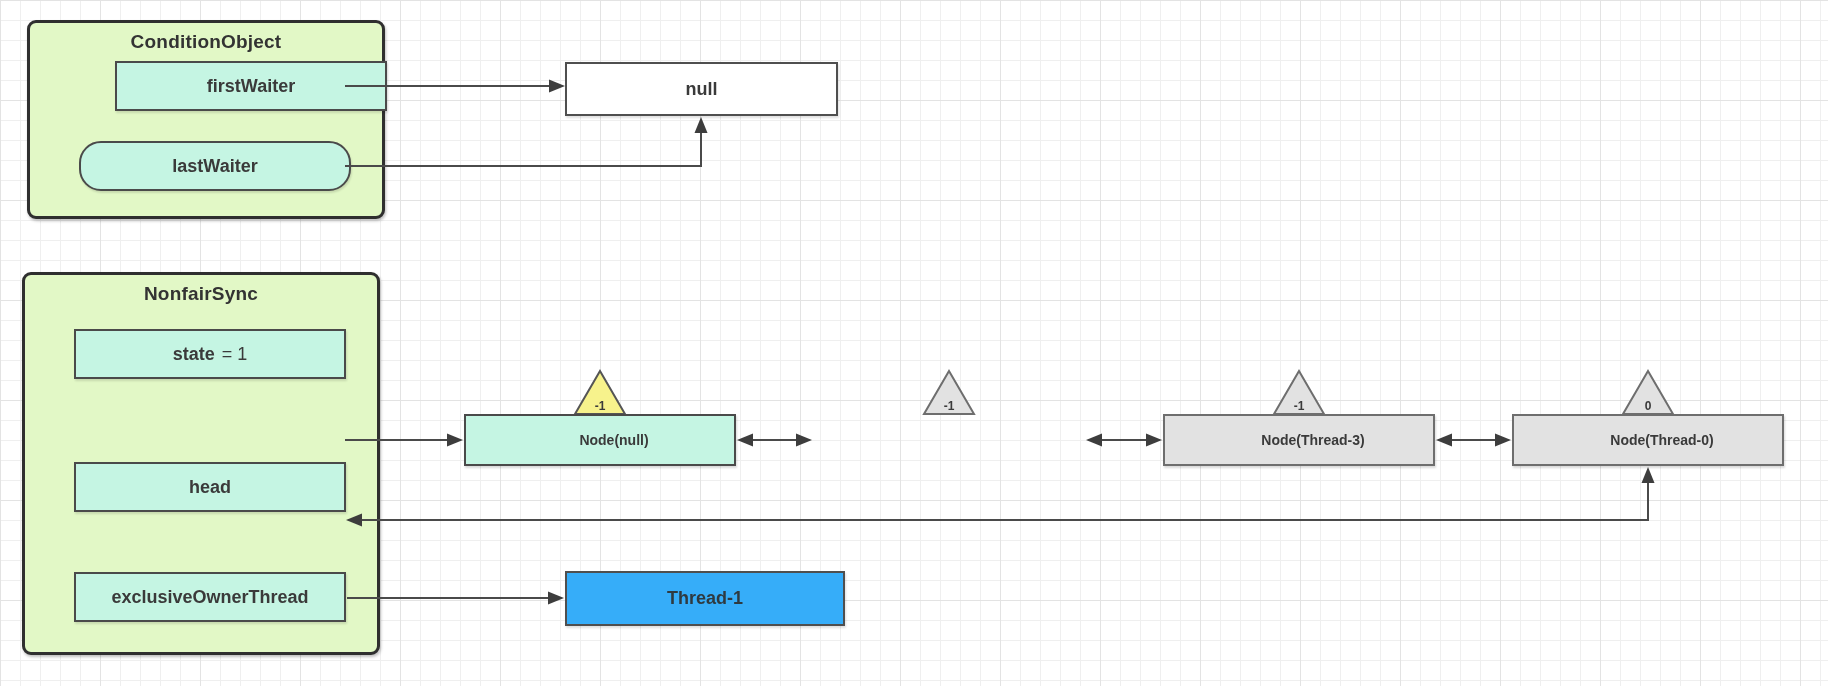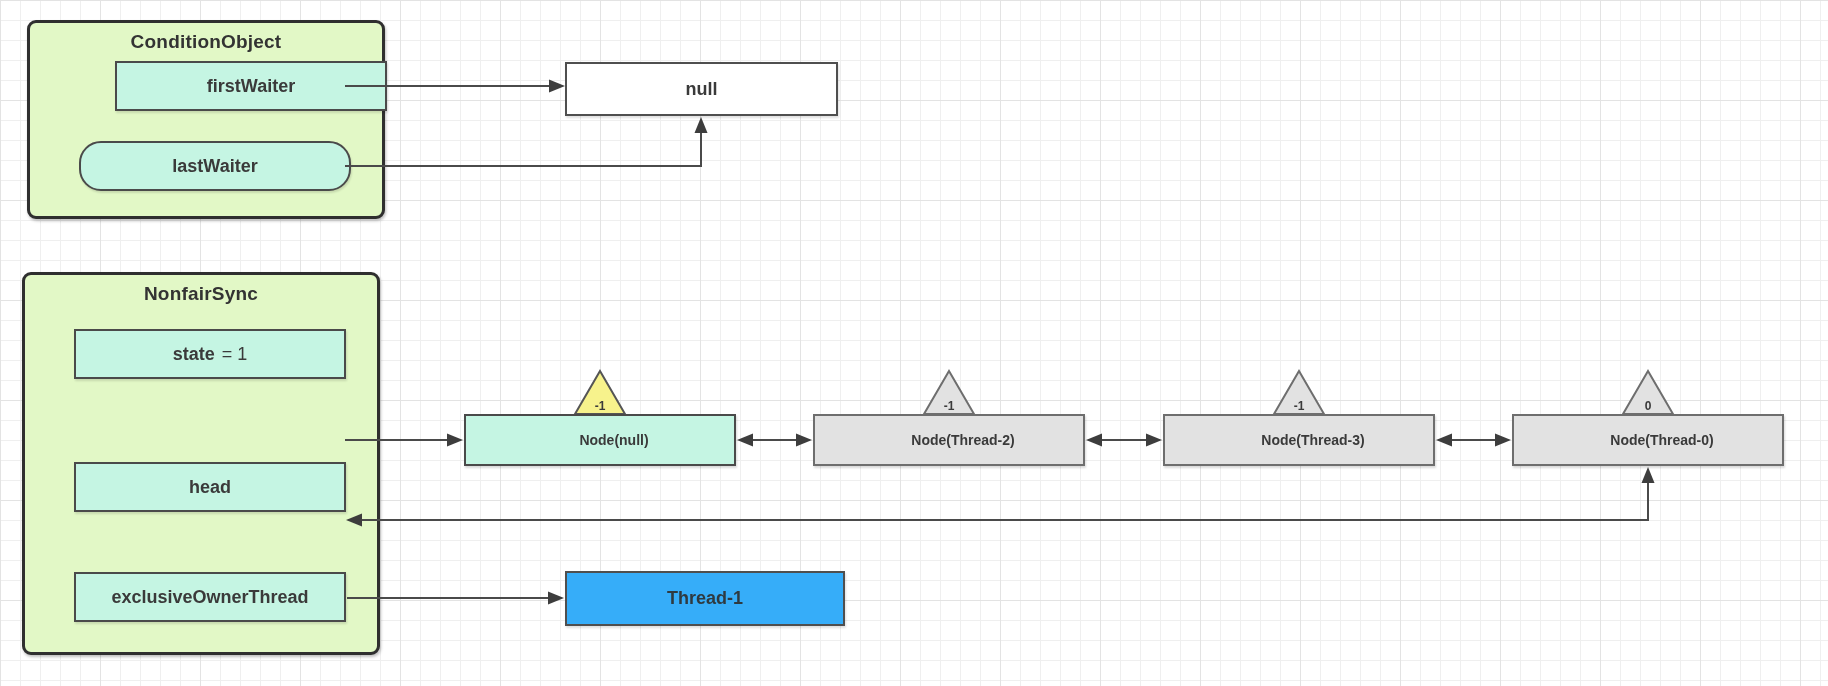--- a/index.html
+++ b/index.html
@@ -111,23 +111,20 @@
   <div class="tri" style="left:1620px;">
     <svg width="56" height="47">
       <polygon points="28,2 53,45 3,45" fill="#e2e2e2" stroke="#6e6e6e" stroke-width="2"></polygon>
     </svg>
     <span class="tri-label">0</span>
   </div>
 
   <div class="queue-node mint" style="left:464px;">
     <span>Node(null)</span>
   </div>
-  <div class="queue-node" style="left:813px;">
-    <span>Node(Thread-2)</span>
-  </div>
   <div class="queue-node" style="left:1163px;text-align:right;">
     <span>Node(Thread-3)</span>
   </div>
   <div class="queue-node" style="left:1512px;">
     <span>Node(Thread-0)</span>
   </div>
 
   <div class="plain-box thread-box">
     <span>Thread-1</span>
   </div>

